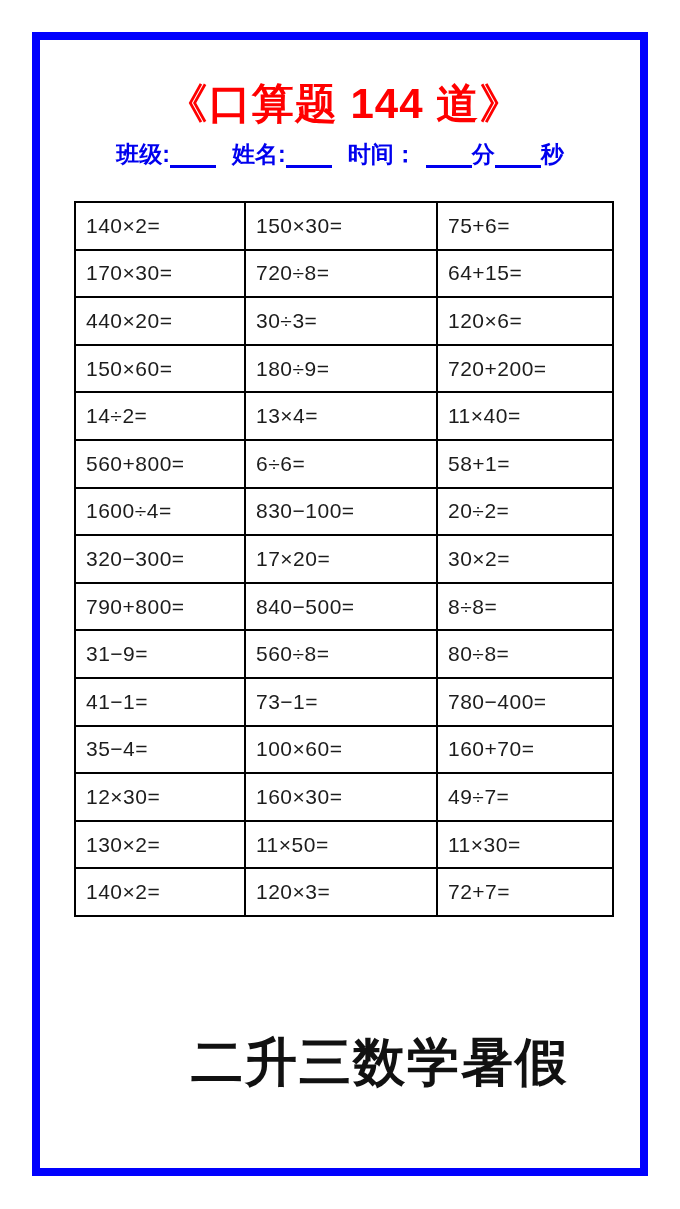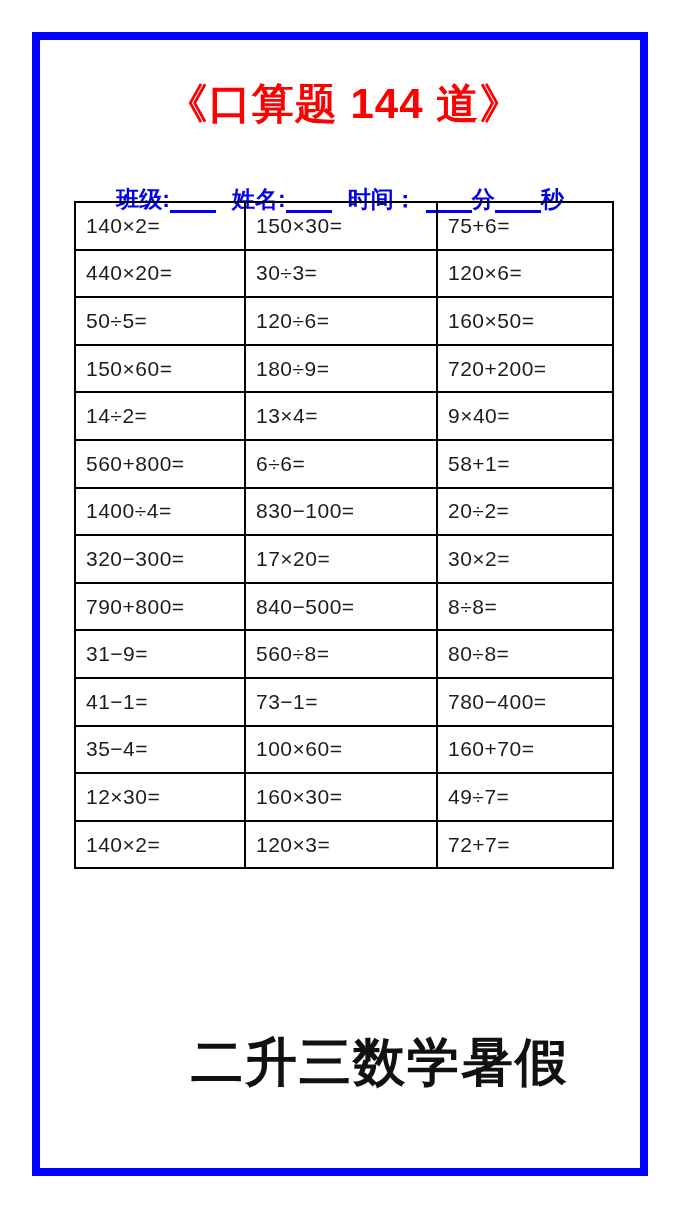--- a/index.html
+++ b/index.html
@@ -50,21 +50,20 @@
     top: 140px;
     left: 0;
     width: 100%;
     display: flex;
     justify-content: center;
     align-items: flex-end;
     color: var(--header-blue);
     font-size: 23px;
     line-height: 28px;
     font-weight: bold;
-    margin-top: 45px;
   }
   .subtitle .blank {
     display: inline-block;
     width: 46px;
     height: 26px;
     border-bottom: 3px solid var(--header-blue);
   }
   .subtitle .gap-left { margin-left: 16px; }
   .subtitle .gap-small { margin-left: 9px; }
   .problems {
@@ -127,46 +126,46 @@
       <col style="width:192px">
       <col style="width:176px">
     </colgroup>
     <tbody>
         <tr>
           <td>140×2=</td>
           <td>150×30=</td>
           <td>75+6=</td>
         </tr>
         <tr>
+          <td>170×30=</td>
+          <td>720÷8=</td>
+          <td>64+15=</td>
+        </tr>
+        <tr>
           <td>440×20=</td>
           <td>30÷3=</td>
           <td>120×6=</td>
         </tr>
         <tr>
-          <td>50÷5=</td>
-          <td>120÷6=</td>
-          <td>160×50=</td>
-        </tr>
-        <tr>
           <td>150×60=</td>
           <td>180÷9=</td>
           <td>720+200=</td>
         </tr>
         <tr>
           <td>14÷2=</td>
           <td>13×4=</td>
-          <td>9×40=</td>
+          <td>11×40=</td>
         </tr>
         <tr>
           <td>560+800=</td>
           <td>6÷6=</td>
           <td>58+1=</td>
         </tr>
         <tr>
-          <td>1400÷4=</td>
+          <td>1600÷4=</td>
           <td>830−100=</td>
           <td>20÷2=</td>
         </tr>
         <tr>
           <td>320−300=</td>
           <td>17×20=</td>
           <td>30×2=</td>
         </tr>
         <tr>
           <td>790+800=</td>
@@ -187,20 +186,25 @@
           <td>35−4=</td>
           <td>100×60=</td>
           <td>160+70=</td>
         </tr>
         <tr>
           <td>12×30=</td>
           <td>160×30=</td>
           <td>49÷7=</td>
         </tr>
         <tr>
+          <td>130×2=</td>
+          <td>11×50=</td>
+          <td>11×30=</td>
+        </tr>
+        <tr>
           <td>140×2=</td>
           <td>120×3=</td>
           <td>72+7=</td>
         </tr>
       </tbody>
   </table>
 
   <div class="footer">二升三数学暑假</div>
 
 </div>

